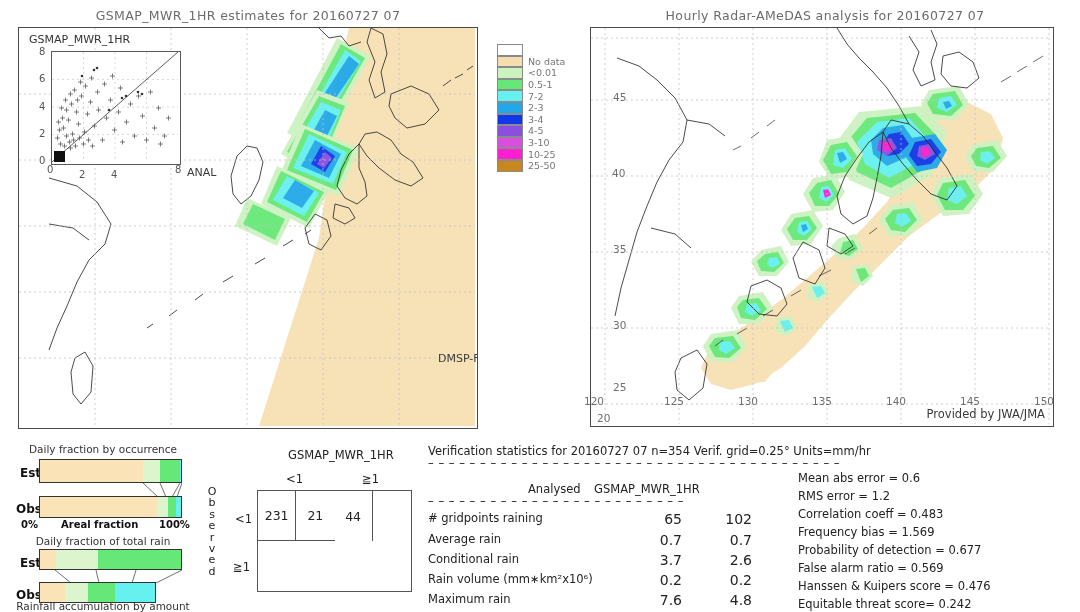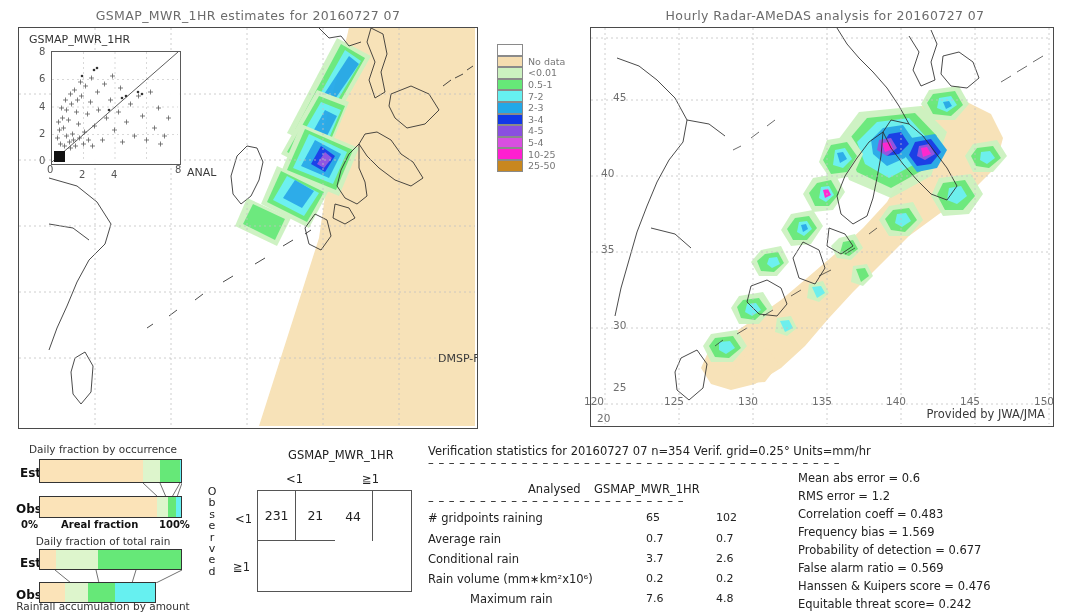--- a/index.html
+++ b/index.html
@@ -31,21 +31,21 @@
   .ctable{position:absolute;border:1px solid #555;box-sizing:border-box;display:grid;
           grid-template-columns:1fr 1fr 1fr 1fr;grid-template-rows:1fr 1fr;}
   .ccell{display:flex;align-items:center;justify-content:center;font-size:12.5px;color:#222;
          border-right:1px solid #555;border-bottom:1px solid #555;box-sizing:border-box;}
   .ccell:nth-child(2),.ccell:nth-child(4){border-right:none;}
   .ccell:nth-child(3),.ccell:nth-child(4){border-bottom:none;}
   .vlab{position:absolute;font-size:11px;color:#222;line-height:11.4px;text-align:center;}
   .rowlab{position:absolute;font-size:11.5px;color:#222;white-space:nowrap;}
   .stat{position:absolute;font-size:11.5px;color:#222;white-space:nowrap;}
   .dash{position:absolute;font-size:11.5px;color:#222;white-space:nowrap;letter-spacing:.5px;}
-  .stnum{position:absolute;font-size:11px;color:#222;white-space:nowrap;}
+  .stnum{position:absolute;font-size:14px;color:#222;white-space:nowrap;text-align:right;}
 </style>
 </head>
 <body>
 
 <div class="ptitle" style="left:18px;top:8px;width:460px;">GSMAP_MWR_1HR estimates for 20160727 07</div>
 
 <div class="mapbox" style="left:18px;top:27px;width:458px;height:400px;">
   <svg width="456" height="398" viewBox="0 0 456 398">
     <rect x="0" y="0" width="456" height="398" fill="#ffffff"></rect>
 
@@ -200,21 +200,21 @@
   <div class="cb-row">
     <div class="cb-sw" style="background:#1038e8"></div>
     <div class="cb-lb">3-4</div>
   </div>
   <div class="cb-row">
     <div class="cb-sw" style="background:#8a4fe0"></div>
     <div class="cb-lb">4-5</div>
   </div>
   <div class="cb-row">
     <div class="cb-sw" style="background:#d84fe0"></div>
-    <div class="cb-lb">5-4</div>
+    <div class="cb-lb">3-10</div>
   </div>
   <div class="cb-row">
     <div class="cb-sw" style="background:#ff1fd0"></div>
     <div class="cb-lb">10-25</div>
   </div>
   <div class="cb-row">
     <div class="cb-sw" style="background:#c8871e"></div>
     <div class="cb-lb">25-50</div>
   </div>
 </div>
@@ -323,22 +323,22 @@
       <line x1="0" y1="10" x2="460" y2="10"></line>
       <line x1="0" y1="72" x2="460" y2="72"></line>
       <line x1="0" y1="148" x2="460" y2="148"></line>
       <line x1="0" y1="224" x2="460" y2="224"></line>
       <line x1="0" y1="300" x2="460" y2="300"></line>
       <line x1="0" y1="376" x2="460" y2="376"></line>
     </g>
   </svg>
 
   <div class="axlabel" style="left:22px;top:63px;">45</div>
-  <div class="axlabel" style="left:10px;top:139px;">40</div>
-  <div class="axlabel" style="left:10px;top:215px;">35</div>
+  <div class="axlabel" style="left:21px;top:139px;">40</div>
+  <div class="axlabel" style="left:22px;top:215px;">35</div>
   <div class="axlabel" style="left:22px;top:291px;">30</div>
   <div class="axlabel" style="left:22px;top:353px;">25</div>
   <div class="axlabel" style="left:6px;top:384px;">20</div>
   <div class="corner-note" style="right:8px;bottom:5px;font-size:11.5px;">Provided by JWA/JMA</div>
 </div>
 
 <div class="axlabel" style="left:584px;top:395px;">120</div>
 <div class="axlabel" style="left:664px;top:395px;">125</div>
 <div class="axlabel" style="left:738px;top:395px;">130</div>
 <div class="axlabel" style="left:812px;top:395px;">135</div>
@@ -433,21 +433,21 @@
 <div class="stnum" style="left:716px;top:532px;width:36px;">0.7</div>
 
 <div class="stat" style="left:428px;top:552px;">Conditional rain</div>
 <div class="stnum" style="left:646px;top:552px;width:36px;">3.7</div>
 <div class="stnum" style="left:716px;top:552px;width:36px;">2.6</div>
 
 <div class="stat" style="left:428px;top:572px;">Rain volume (mm∗km²x10⁶)</div>
 <div class="stnum" style="left:646px;top:572px;width:36px;">0.2</div>
 <div class="stnum" style="left:716px;top:572px;width:36px;">0.2</div>
 
-<div class="stat" style="left:428px;top:592px;margin-left:42px;">Maximum rain</div>
+<div class="stat" style="left:428px;top:592px;">Maximum rain</div>
 <div class="stnum" style="left:646px;top:592px;width:36px;">7.6</div>
 <div class="stnum" style="left:716px;top:592px;width:36px;">4.8</div>
 
 <div class="stat" style="left:798px;top:471px;">Mean abs error = 0.6</div>
 <div class="stat" style="left:798px;top:489px;">RMS error = 1.2</div>
 <div class="stat" style="left:798px;top:507px;">Correlation coeff = 0.483</div>
 <div class="stat" style="left:798px;top:525px;">Frequency bias = 1.569</div>
 <div class="stat" style="left:798px;top:543px;">Probability of detection = 0.677</div>
 <div class="stat" style="left:798px;top:561px;">False alarm ratio = 0.569</div>
 <div class="stat" style="left:798px;top:579px;">Hanssen &amp; Kuipers score = 0.476</div>

